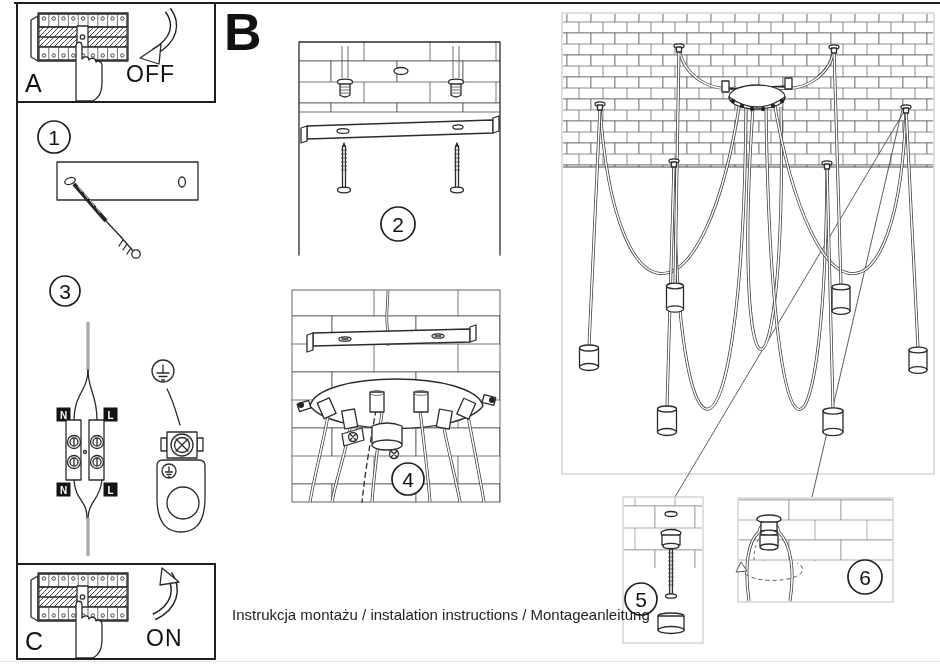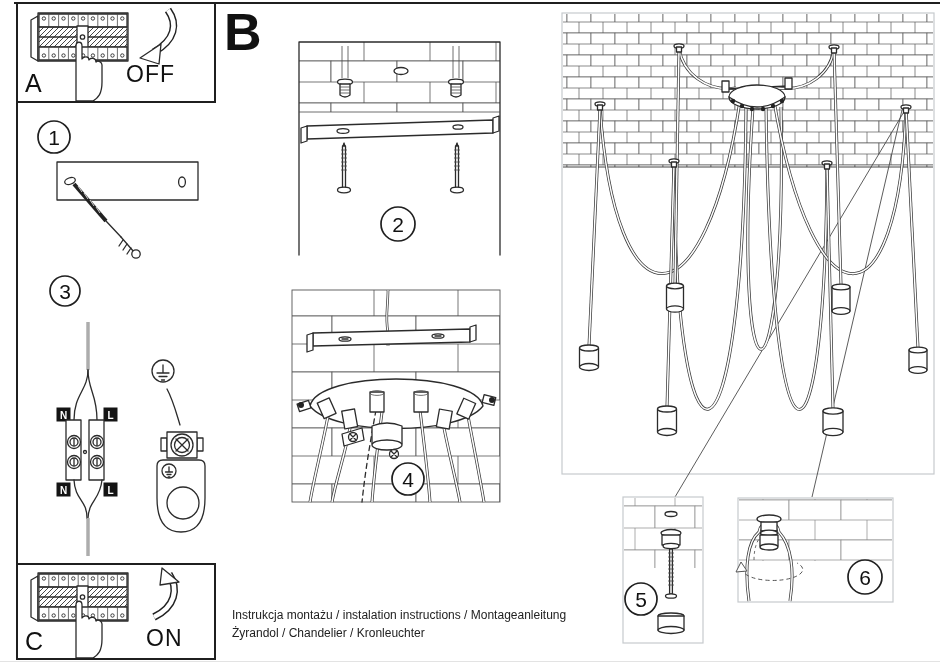--- a/index.html
+++ b/index.html
@@ -6,21 +6,21 @@
   .sheet{position:relative;width:940px;height:665px;background:#fff;overflow:hidden;
          font-family:"Liberation Sans", sans-serif;color:#1a1a1a;}
   .abs{position:absolute;}
   .rule-top{left:14px;top:2px;width:926px;height:2px;background:#1f1f1f;}
   .rule-left{left:16px;top:2px;width:2px;height:658px;background:#1f1f1f;}
   .rule-bottom{left:0;top:661px;width:940px;height:1px;background:#e3e3e3;}
   .panel{border:2px solid #1f1f1f;background:#fff;box-sizing:border-box;}
   .corner-label{font-size:25px;color:#111;}
   .state-label{font-size:23px;letter-spacing:1px;color:#111;}
   .section-letter{font-size:52px;font-weight:bold;color:#111;line-height:1;}
-  .footer{font-size:12px;line-height:18px;color:#222;}
+  .footer{font-size:15px;line-height:18px;color:#222;}
   svg{display:block;}
   .ln{fill:none;stroke:#2b2b2b;stroke-width:1.3;stroke-linecap:round;stroke-linejoin:round;}
   .fw{fill:#fff;stroke:#2b2b2b;stroke-width:1.3;stroke-linejoin:round;}
   .thin{fill:none;stroke:#4a4a4a;stroke-width:0.8;}
   .cable-o{fill:none;stroke:#3a3a3a;stroke-width:3;}
   .cable-i{fill:none;stroke:#ffffff;stroke-width:1.5;}
   .wire-o{fill:none;stroke:#333;stroke-width:2.6;}
   .wire-i{fill:none;stroke:#fff;stroke-width:1.2;}
   .leader{fill:none;stroke:#4a4a4a;stroke-width:0.9;}
   .badge-c{fill:#fff;stroke:#1f1f1f;stroke-width:1.7;}
@@ -550,16 +550,15 @@
         <path d="M136,52 C157,42 161,24 151,9" stroke="#fff" stroke-width="4.6" fill="none"></path>
         <polygon class="fw" points="161,17 144,3 142,20"></polygon>
       </g>
     </svg>
     <span class="abs state-label" style="left:128px;top:60px;">ON</span>
     <span class="abs corner-label" style="left:7px;top:62px;">C</span>
   </div>
 
   <div class="abs footer" style="left:232px;top:606px;">
     <div>Instrukcja montażu / instalation instructions / Montageanleitung</div>
-    <div>Żyrandol / Chandelier / Kronleuchter</div>
   </div>
 
 </div>
 
 </body></html>

